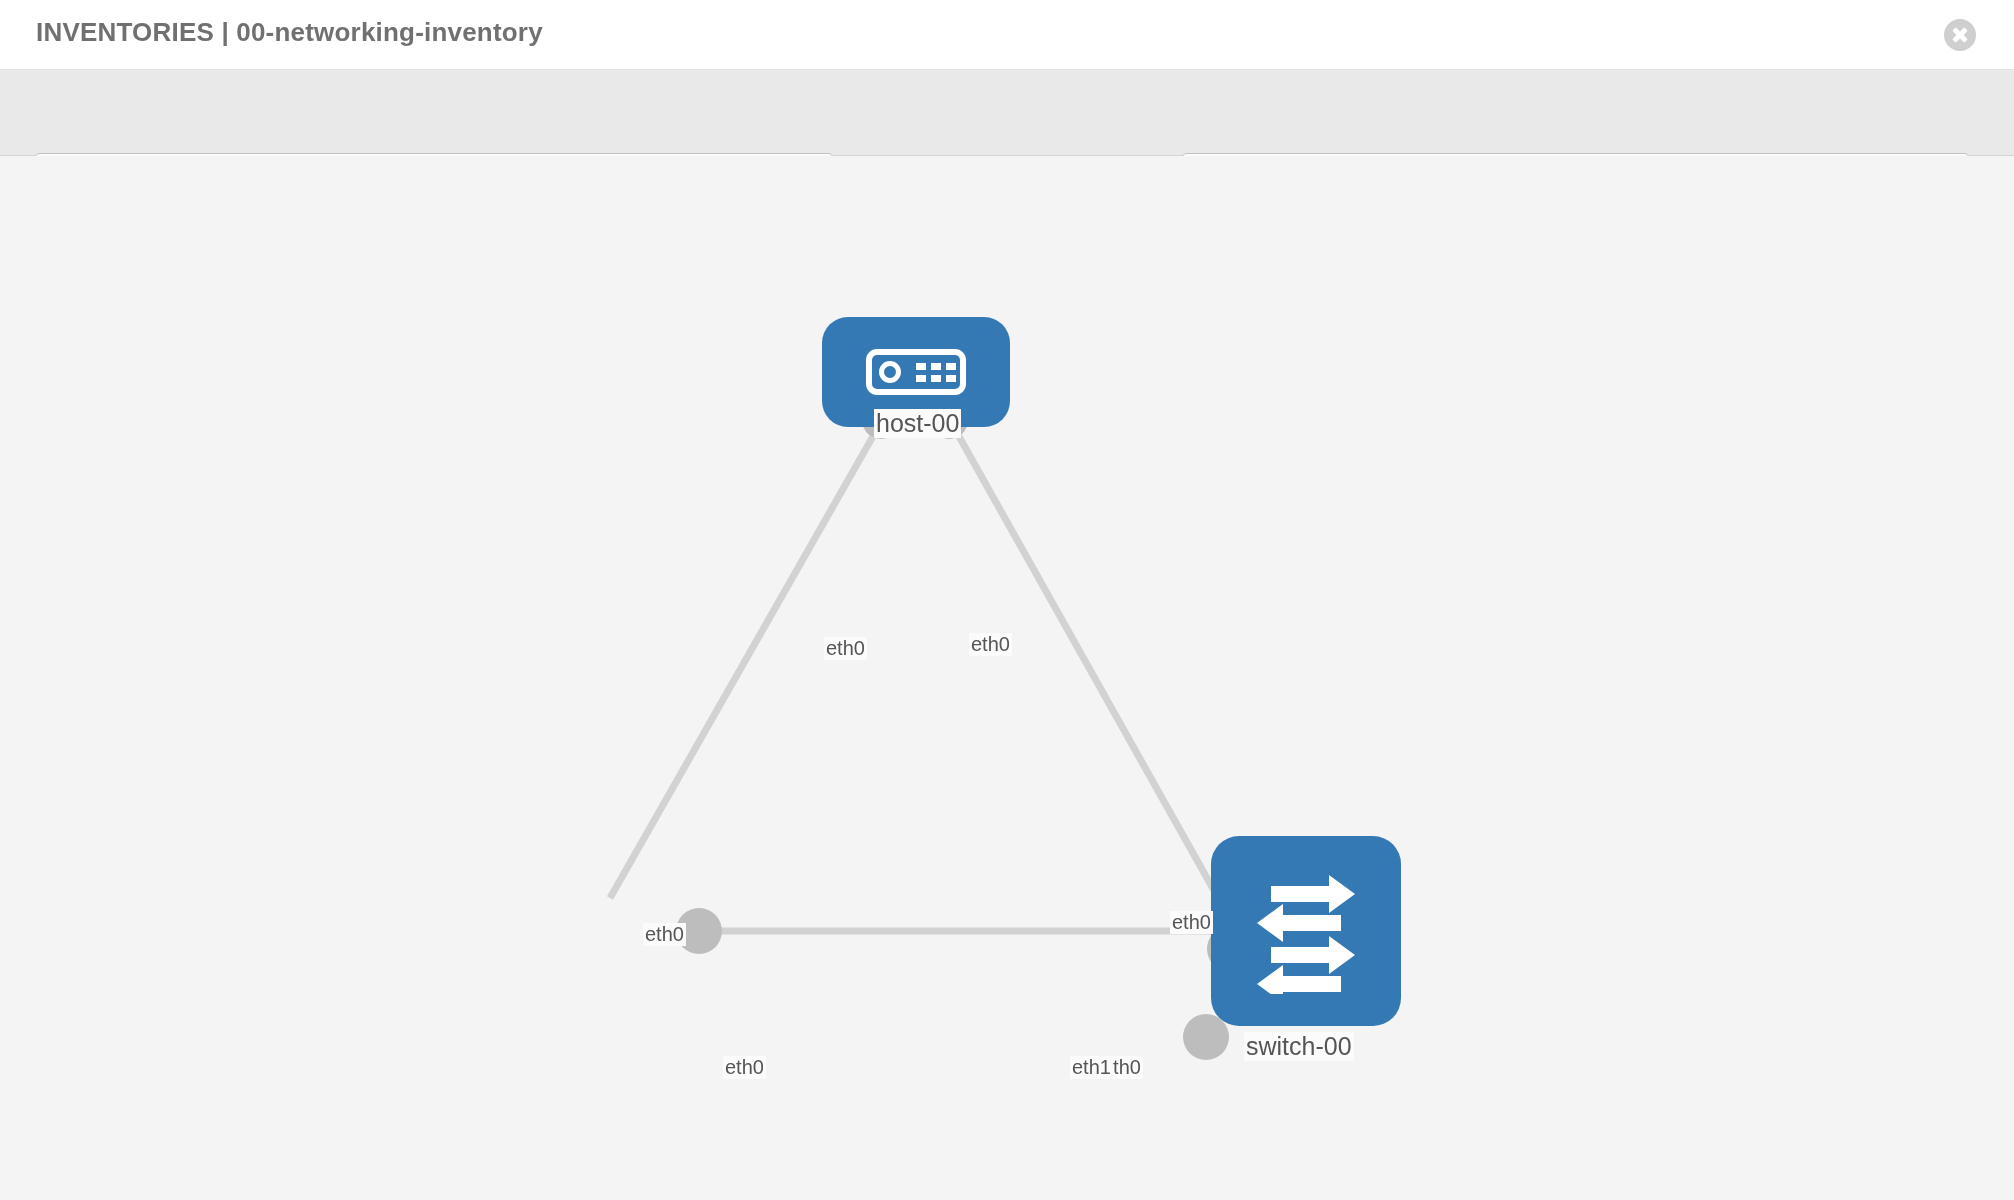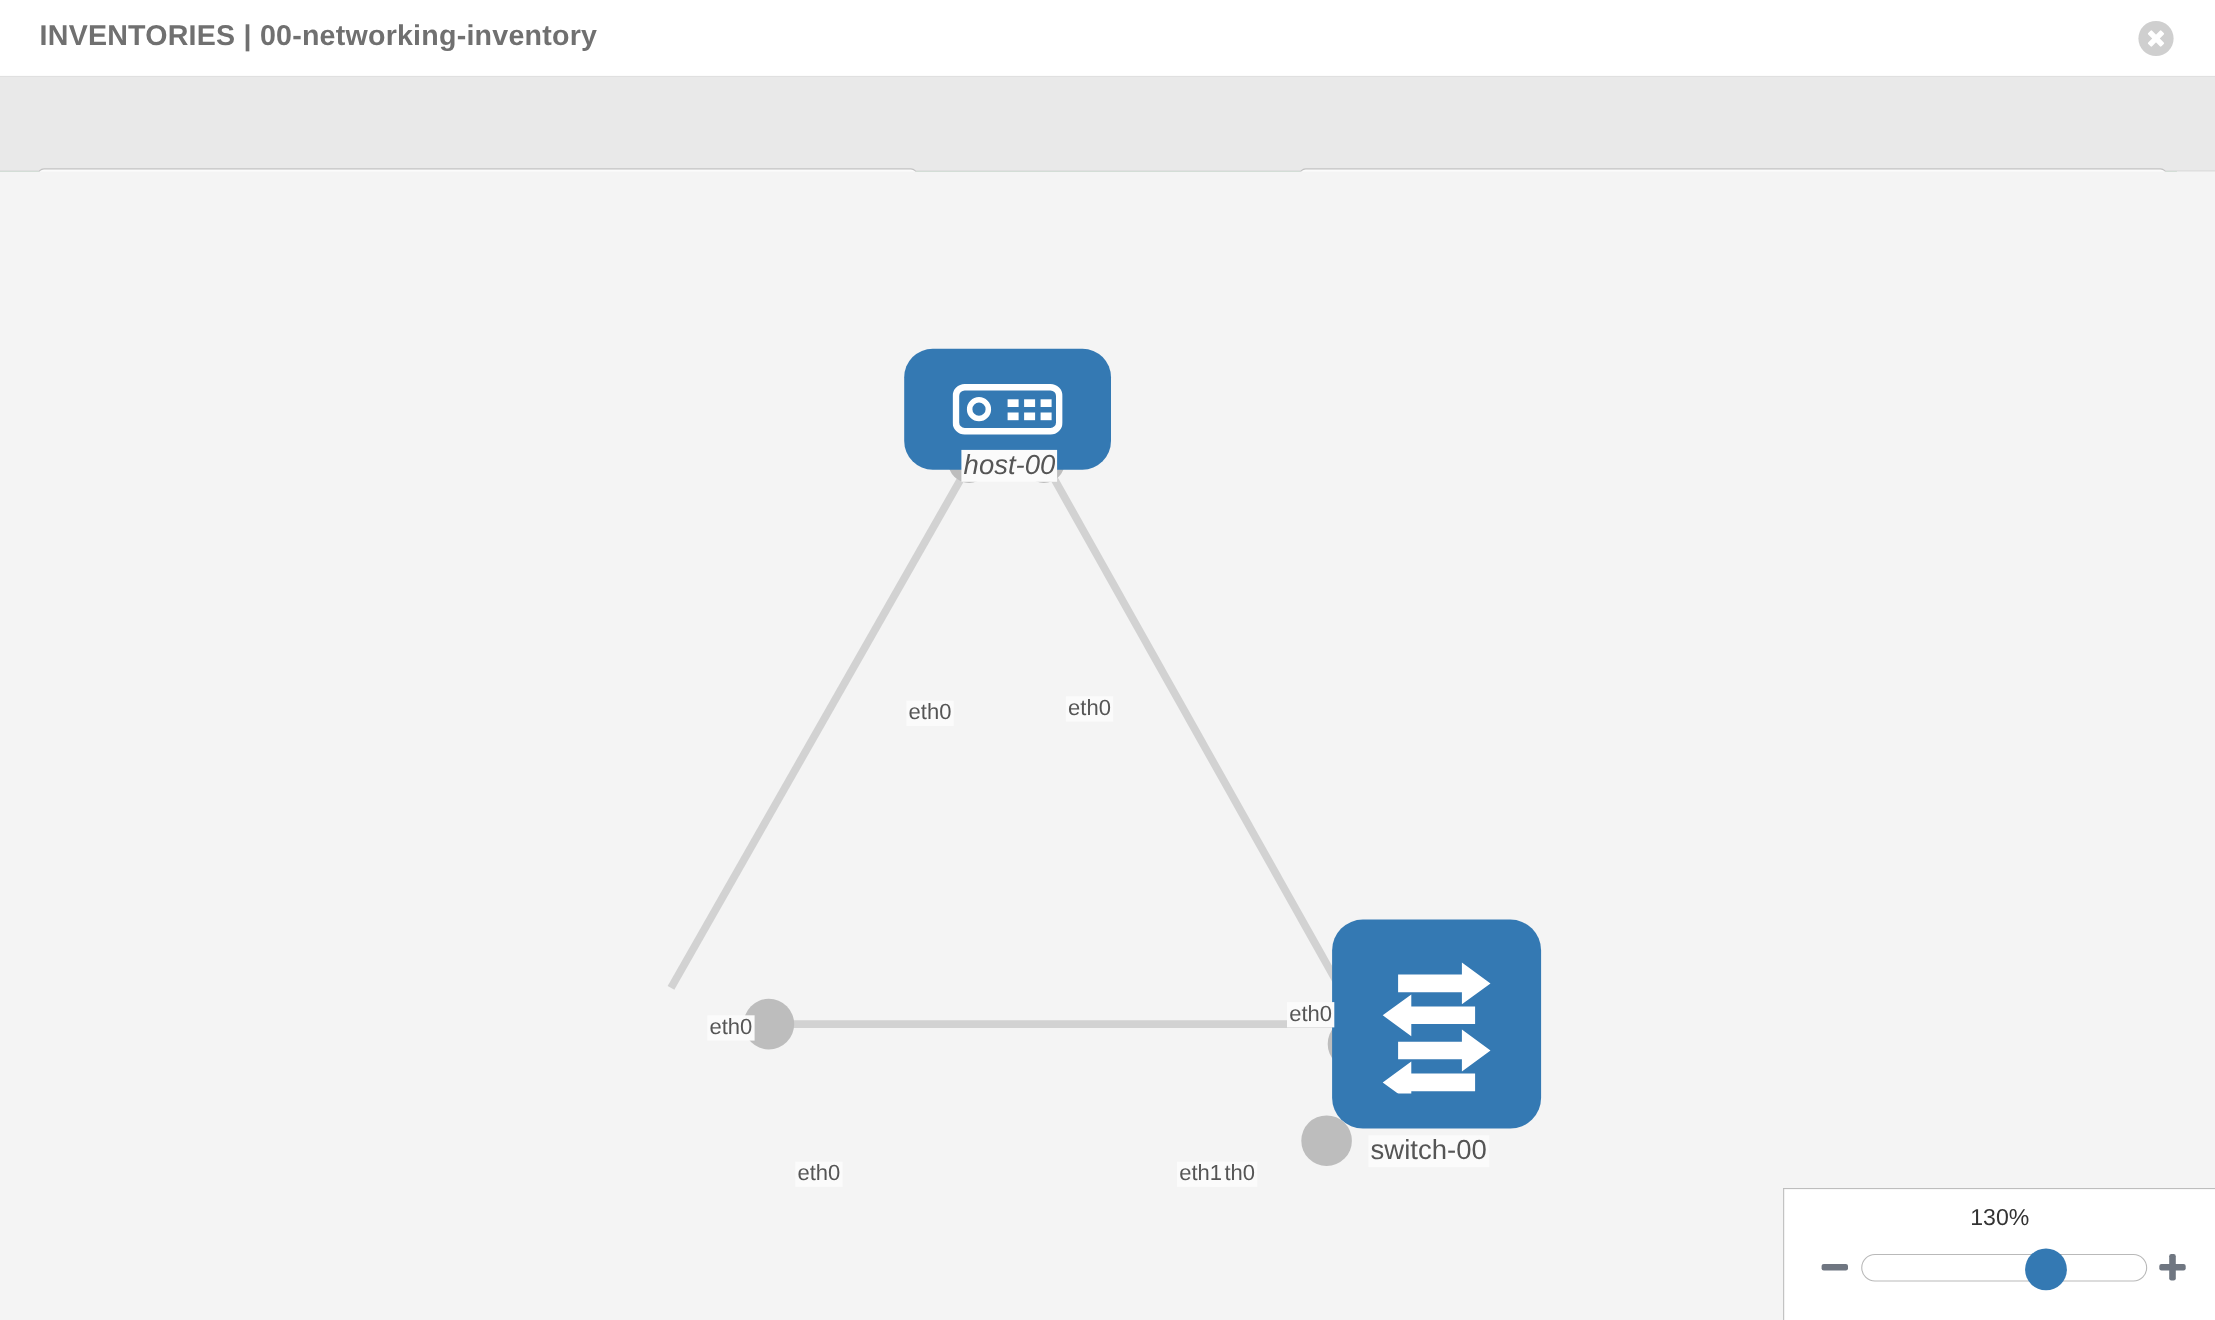--- a/index.html
+++ b/index.html
@@ -180,21 +180,21 @@
         <line x1="690" y1="775" x2="1215" y2="775"></line>
       </g>
     </svg>
 
     <div class="port" style="left:676px; top:752px;"></div>
     <div class="port" style="left:1207px; top:770px;"></div>
     <div class="port" style="left:1183px; top:858px;"></div>
     <div class="port" style="left:862px; top:245px; width:38px; height:38px;"></div>
     <div class="port" style="left:930px; top:245px; width:38px; height:38px;"></div>
 
-    <div class="node" id="node-host" style="left:822px; top:161px; width:188px; height:110px;font-style:italic;">
+    <div class="node" id="node-host" style="left:822px; top:161px; width:188px; height:110px;">
       <div class="node-shape">
         <svg width="100" height="52" viewBox="0 0 100 52">
           <rect x="3" y="6" width="94" height="40" rx="8" ry="8" fill="none" stroke="#ffffff" stroke-width="6"></rect>
           <circle cx="24" cy="26" r="8.5" fill="none" stroke="#ffffff" stroke-width="5"></circle>
           <rect x="50" y="17" width="10" height="7" fill="#ffffff"></rect>
           <rect x="65" y="17" width="10" height="7" fill="#ffffff"></rect>
           <rect x="80" y="17" width="10" height="7" fill="#ffffff"></rect>
           <rect x="50" y="29" width="10" height="7" fill="#ffffff"></rect>
           <rect x="65" y="29" width="10" height="7" fill="#ffffff"></rect>
           <rect x="80" y="29" width="10" height="7" fill="#ffffff"></rect>
@@ -220,22 +220,14 @@
 
     <div class="edge-label" style="left:824px; top:449px;">eth0</div>
     <div class="edge-label" style="left:969px; top:445px;">eth0</div>
     <div class="edge-label" style="left:643px; top:735px;">eth0</div>
     <div class="edge-label" style="left:1170px; top:723px;">eth0</div>
     <div class="edge-label" style="left:723px; top:868px;">eth0</div>
     <div class="edge-label" style="left:1100px; top:868px;">eth0</div>
     <div class="edge-label" style="left:1070px; top:868px;">eth1</div>
   </div>
 
-  <div class="zoom-panel">
-    <div class="zoom-pct">130%</div>
-    <div class="zoom-minus"></div>
-    <div class="zoom-track">
-      <div class="zoom-thumb"></div>
-    </div>
-    <div class="zoom-plus"></div>
-  </div>
 
 </div>
 
 </body></html>

